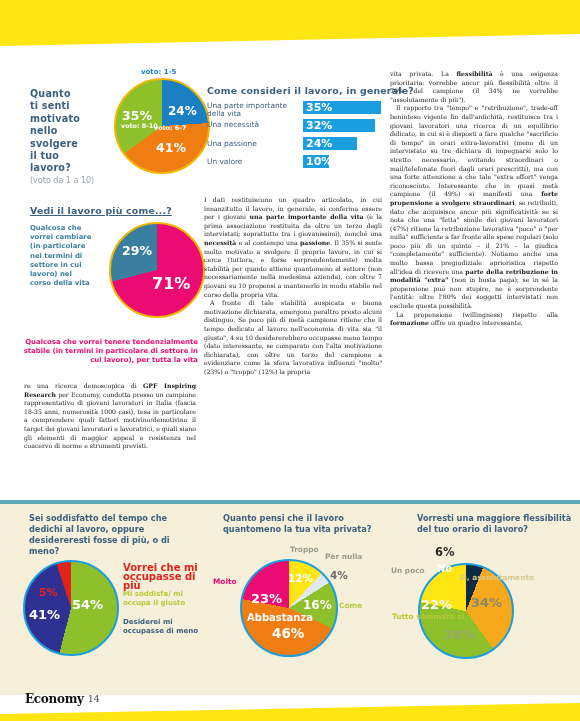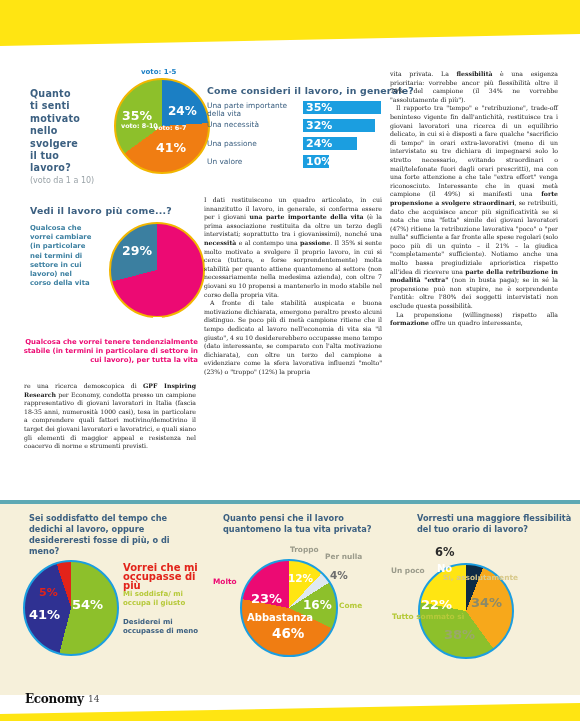--- a/index.html
+++ b/index.html
@@ -87,30 +87,30 @@
               background:conic-gradient(#1b7fc4 0 24%, #f07d12 24% 65%, #8dc02b 65% 100%);">
   </div>
   <div class="pielabel" style="left:168px;top:104px;font-size:12px;">24%</div>
   <div class="pielabel" style="left:156px;top:140px;font-size:12.5px;">41%</div>
   <div class="pielabel" style="left:122px;top:108px;font-size:12.5px;">35%</div>
   <div class="leg" style="left:121px;top:122px;font-size:6.4px;color:#ffffff;">voto: 8-10</div>
   <div class="leg" style="left:154px;top:124px;font-size:6.4px;color:#ffffff;">voto: 6-7</div>
 </div>
 
 <div>
-  <div class="qtitle" style="position:absolute;left:30px;top:205px;font-size:9.4px;">Vedi il lavoro più come...?</div>
+  <div class="qtitle" style="position:absolute;left:30px;top:205px;font-size:9.4px;text-decoration:underline;">Vedi il lavoro più come...?</div>
 
   <div style="position:absolute;left:30px;top:224px;width:62px;font-size:6.9px;line-height:9.2px;color:#3b7fa0;font-weight:bold;">Qualcosa che vorrei cambiare (in particolare nei termini di settore in cui lavoro) nel corso della vita</div>
 
   <div class="pie" style="left:109px;top:222px;width:92px;height:92px;
               border:2px solid #f2b600;
               background:conic-gradient(#ec0a73 0 71%, #3b7fa0 71% 100%);">
   </div>
   <div class="pielabel" style="left:122px;top:243px;font-size:12.5px;">29%</div>
-  <div class="pielabel" style="left:152px;top:274px;font-size:16px;margin-top:40px;">71%</div>
+  <div class="pielabel" style="left:152px;top:274px;font-size:16px;">71%</div>
 
   <div style="position:absolute;left:18px;top:338px;width:180px;text-align:right;font-size:6.9px;line-height:9.2px;color:#ec0a73;font-weight:bold;">Qualcosa che vorrei tenere tendenzialmente stabile (in termini in particolare di settore in cui lavoro), per tutta la vita</div>
 </div>
 
 <div>
   <div class="qtitle" style="position:absolute;left:207px;top:85px;font-size:9.4px;">Come consideri il lavoro, in generale?</div>
 
   <div class="barlab" style="left:207px;top:102px;width:94px;">Una parte importante della vita</div>
   <div class="bar" style="left:303px;top:101px;width:78px;">
     <span class="barpct">35%</span>
@@ -192,20 +192,20 @@
   <div class="pie" style="left:418px;top:563px;width:92px;height:92px;
               border:2px solid #1b9ee0;
               background:conic-gradient(#0d2b45 0 6%, #f7a81b 6% 40%, #8dc02b 40% 78%, #ffe512 78% 100%);">
   </div>
   <div class="pielabel" style="left:435px;top:545px;font-size:11.5px;color:#2b2b2b;">6%</div>
   <div class="pielabel" style="left:471px;top:595px;font-size:13px;color:#8a8a6a;">34%</div>
   <div class="pielabel" style="left:444px;top:627px;font-size:13px;color:#9aa86a;">38%</div>
   <div class="pielabel" style="left:421px;top:597px;font-size:13px;">22%</div>
 
   <div class="leg" style="left:437px;top:563px;font-size:10px;color:#ffffff;">No</div>
-  <div class="leg" style="left:443px;top:573px;font-size:7.4px;color:#d8c98a;">Sì, assolutamente</div>
+  <div class="leg" style="left:459px;top:573px;font-size:7.4px;color:#d8c98a;">Sì, assolutamente</div>
   <div class="leg" style="left:392px;top:612px;font-size:7.4px;color:#b6c93a;">Tutto sommato sì</div>
   <div class="leg" style="left:391px;top:566px;font-size:7.4px;color:#9a9a8a;">Un poco</div>
 </div>
 
 <div class="footer-logo">Economy</div>
 <div class="footer-page">14</div>
 <div class="banner-bottom"></div>
 
 </body></html>

